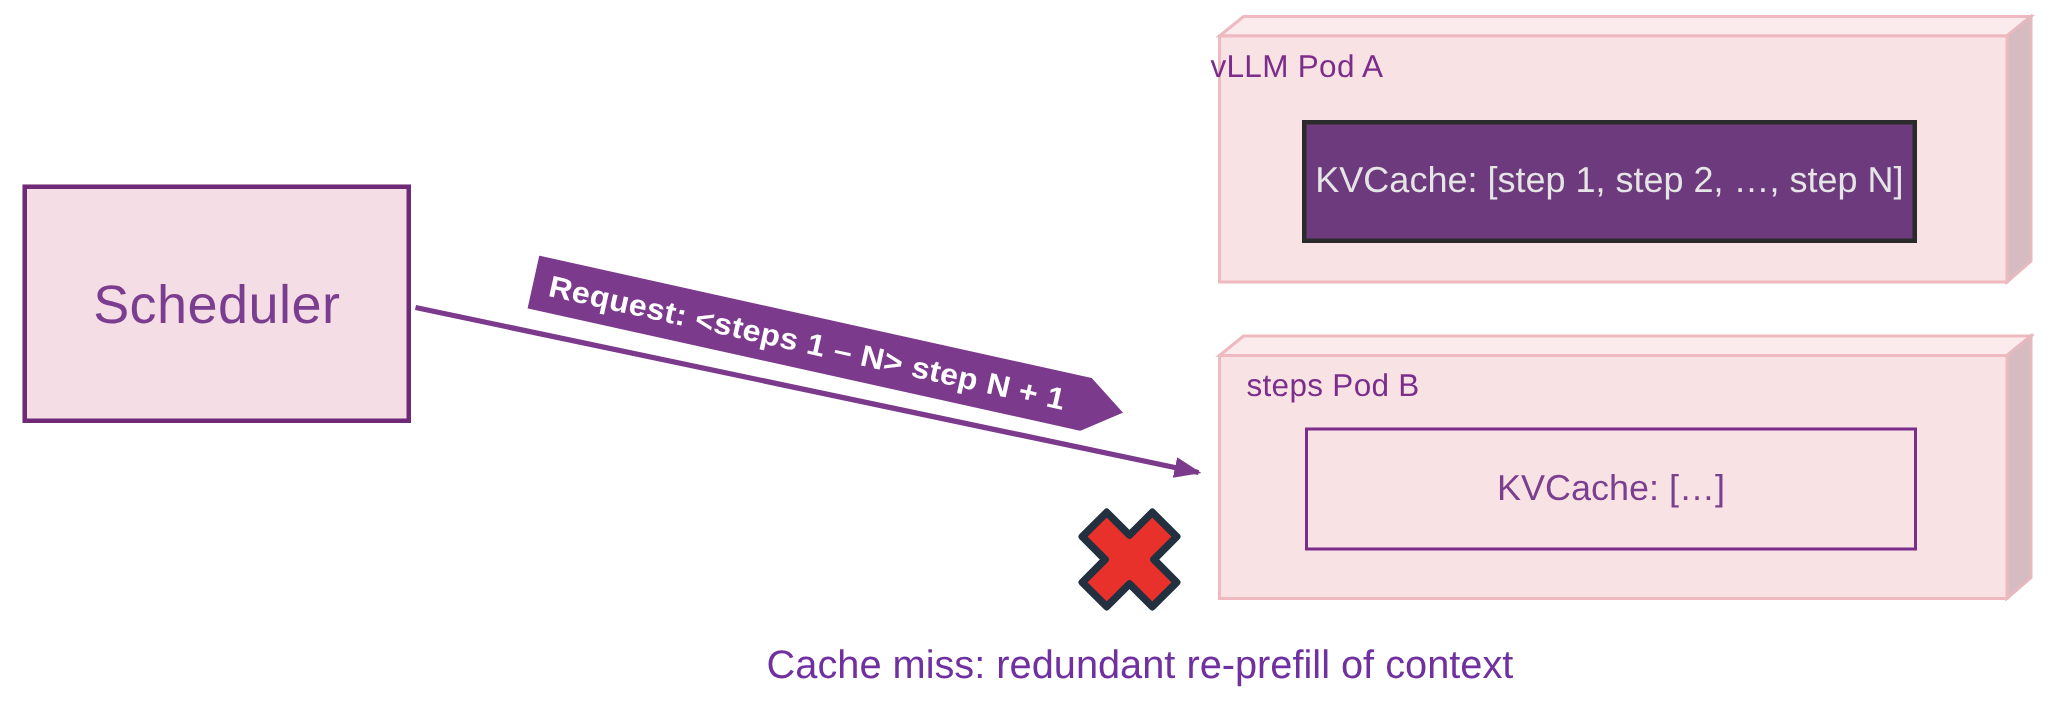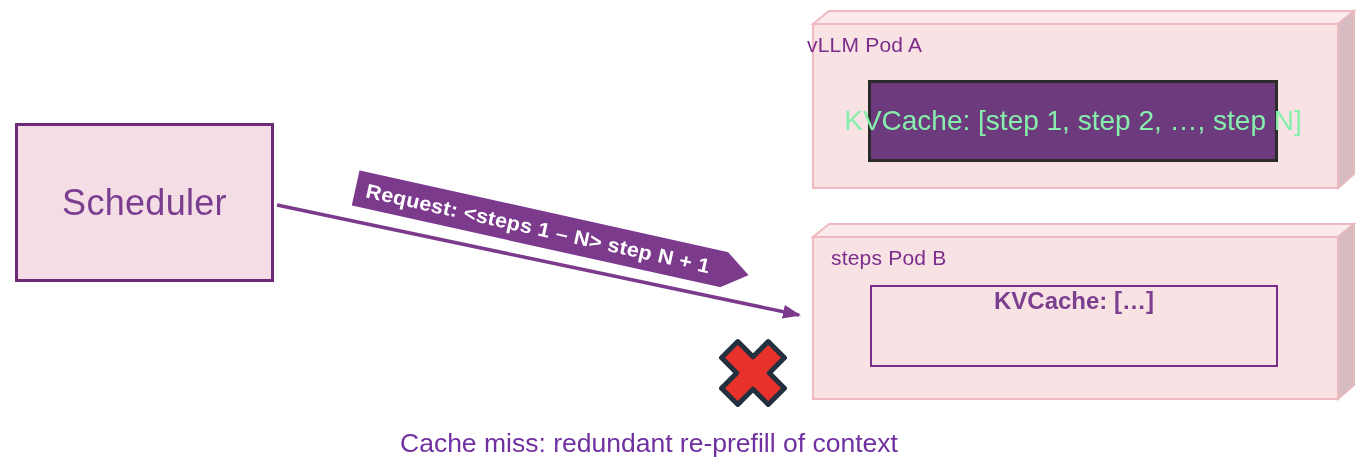--- a/index.html
+++ b/index.html
@@ -24,32 +24,32 @@
     white-space:nowrap;
   }
   .pod-a-label{left:807px;top:33px;}
   .pod-b-label{left:831px;top:246px;}
 
   
   .kvcache-a{
     left:868px;top:80px;width:410px;height:82px;
     background:#6e3a7e;border:3px solid #2b2b2b;
     display:flex;align-items:center;justify-content:center;
-    color:#86efac;font-size:28px;font-weight:500;white-space:nowrap;
+    color:#e5e5e5;font-size:24px;font-weight:500;white-space:nowrap;
   }
   .kvcache-b{
     left:870px;top:285px;width:408px;height:82px;
     background:transparent;border:2.5px solid #7b2d8b;
-    display:flex;justify-content:center;
-    color:#7b3f8f;font-size:24px;font-weight:700;white-space:nowrap;
+    display:flex;align-items:center;justify-content:center;
+    color:#7b3f8f;font-size:24px;font-weight:400;white-space:nowrap;
   }
 
   
   .caption{
-    left:400px;top:428px;width:720px;text-align:left;
+    left:400px;top:428px;width:720px;text-align:center;
     font-size:26.5px;color:#7030a0;font-weight:500;white-space:nowrap;
   }
 
   svg text.banner-text{
     fill:#ffffff;font-family:"Liberation Sans", sans-serif;
     font-size:20px;font-weight:600;letter-spacing:.2px;
   }
 </style>
 </head>
 <body>

